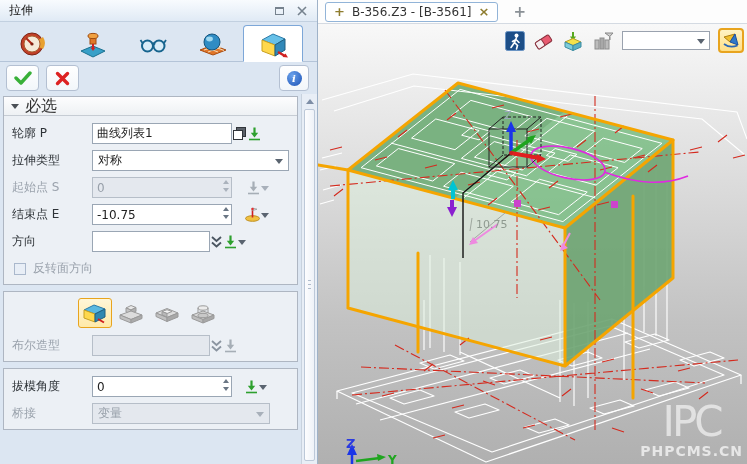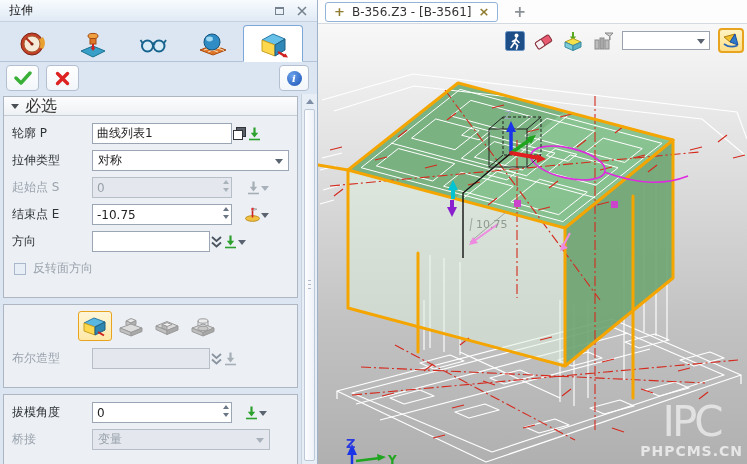--- a/index.html
+++ b/index.html
@@ -20,21 +20,21 @@
   .actions { display:flex; align-items:center; padding:4px 8px 4px 6px; height:32px; }
   .act-btn { width:33px; height:26px; background:linear-gradient(#ffffff,#f2f6fa); border:1px solid #b4c0d2; border-radius:4px; display:flex; align-items:center; justify-content:center; margin-right:7px; padding:0; }
   .act-btn.info { margin-left:auto; margin-right:0; width:30px; }
   .info-circle { width:15px; height:15px; border-radius:50%; background:radial-gradient(circle at 35% 30%,#6aa2ec,#1a50b4); color:#fff; font:italic bold 10px "DejaVu Serif",serif; display:flex; align-items:center; justify-content:center; }
   .info-circle::before { content:"i"; }
 
   .form { position:absolute; top:94px; left:0; width:301px; bottom:0; padding:2px 3px 0 3px; overflow:hidden; }
   .sec { border:1px solid #aeb6c2; background:#ecf0f5; margin-bottom:6px; }
   .sec-head { height:19px; background:linear-gradient(#fdfdfe,#eef1f4); border-bottom:1px solid #c6ccd4; display:flex; align-items:center; padding:0 7px; font-size:16px; color:#333; gap:6px; }
   .tri { width:0; height:0; border:4px solid transparent; border-top:5px solid #4a4f56; margin-top:5px; }
-  .sec-body { padding:4px 6px 15px 8px; }
+  .sec-body { padding:4px 6px 2px 8px; }
   .row { display:flex; align-items:center; height:27px; }
   .lbl { width:80px; font-size:12px; color:#2e3338; flex-shrink:0; }
   .row.disabled .lbl { color:#9aa2ac; }
   .ctl { display:flex; align-items:center; }
   .txt { height:21px; border:1px solid #9aa6b4; background:#fff; font:12px "DejaVu Sans",sans-serif; padding:0 4px; color:#222; }
   .row.disabled .txt { background:#e4e8ee; color:#98a0aa; border-color:#b6bec8; }
   .numwrap { position:relative; display:inline-flex; }
   .spin { position:absolute; right:3px; top:3px; display:flex; flex-direction:column; gap:4px; }
   .spin i { width:0; height:0; border:3.5px solid transparent; display:block; }
   .spin .up { border-bottom:4px solid #6a7684; border-top:none; }

